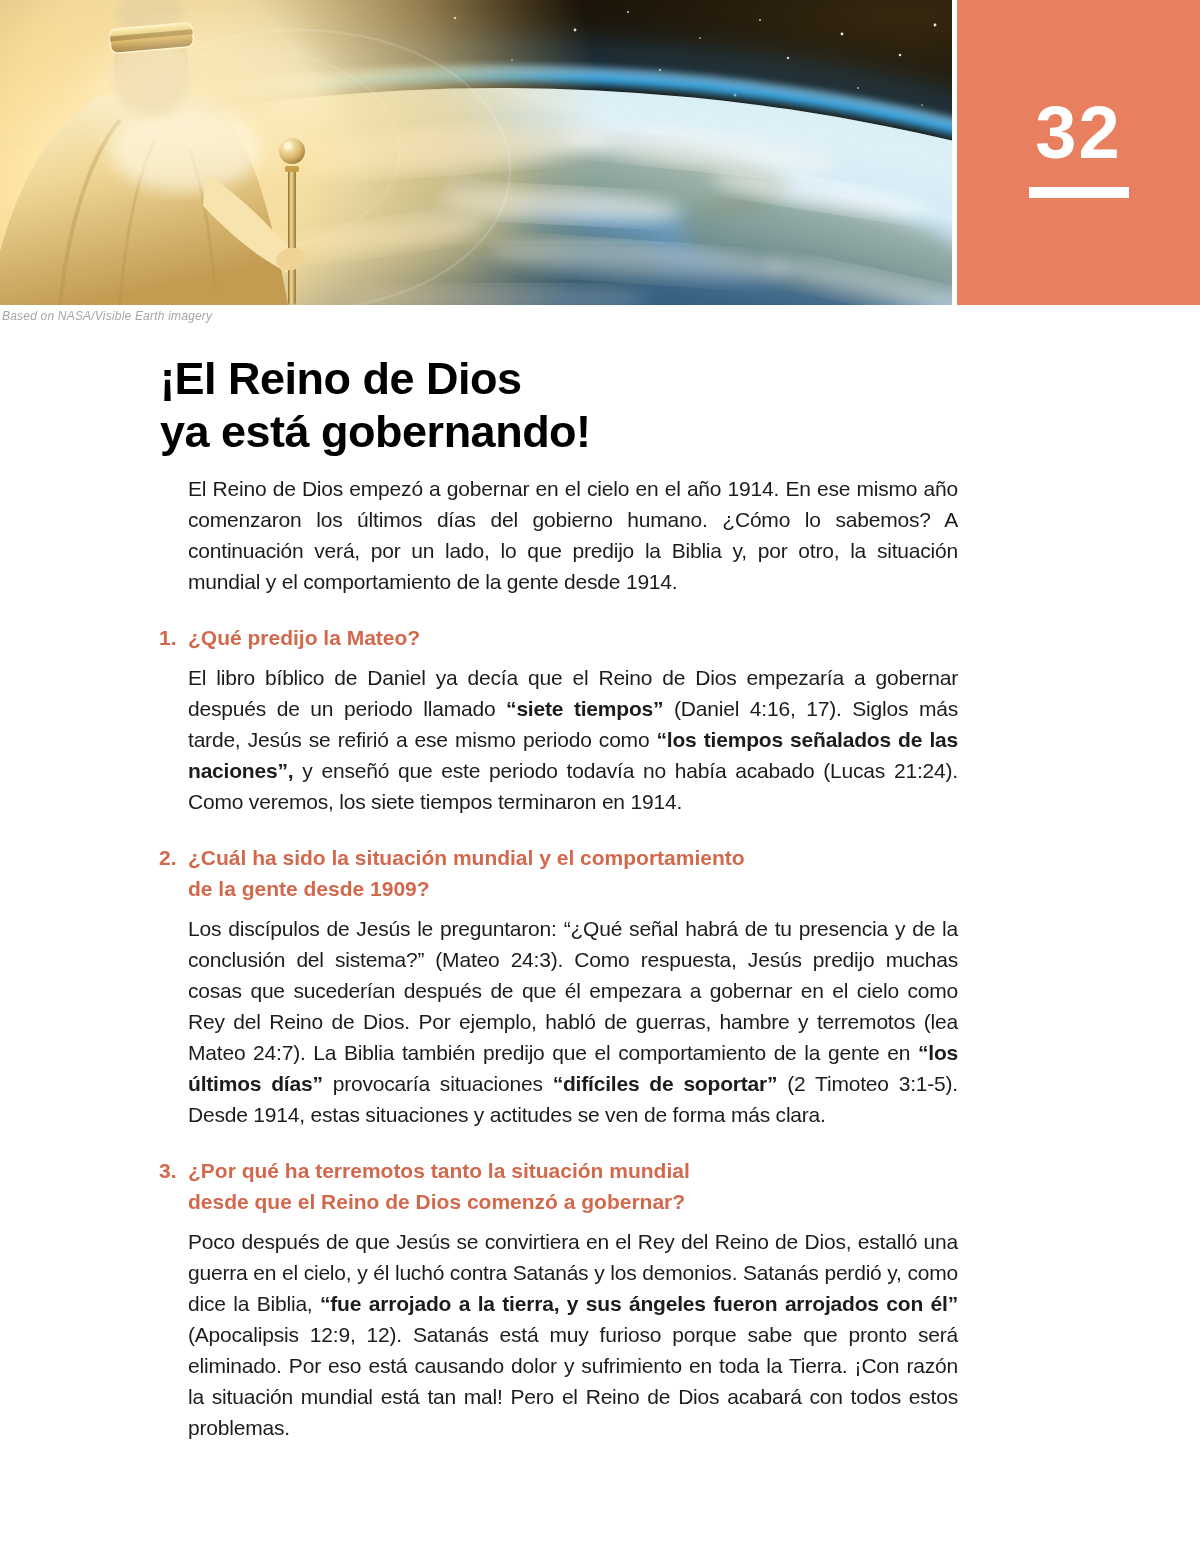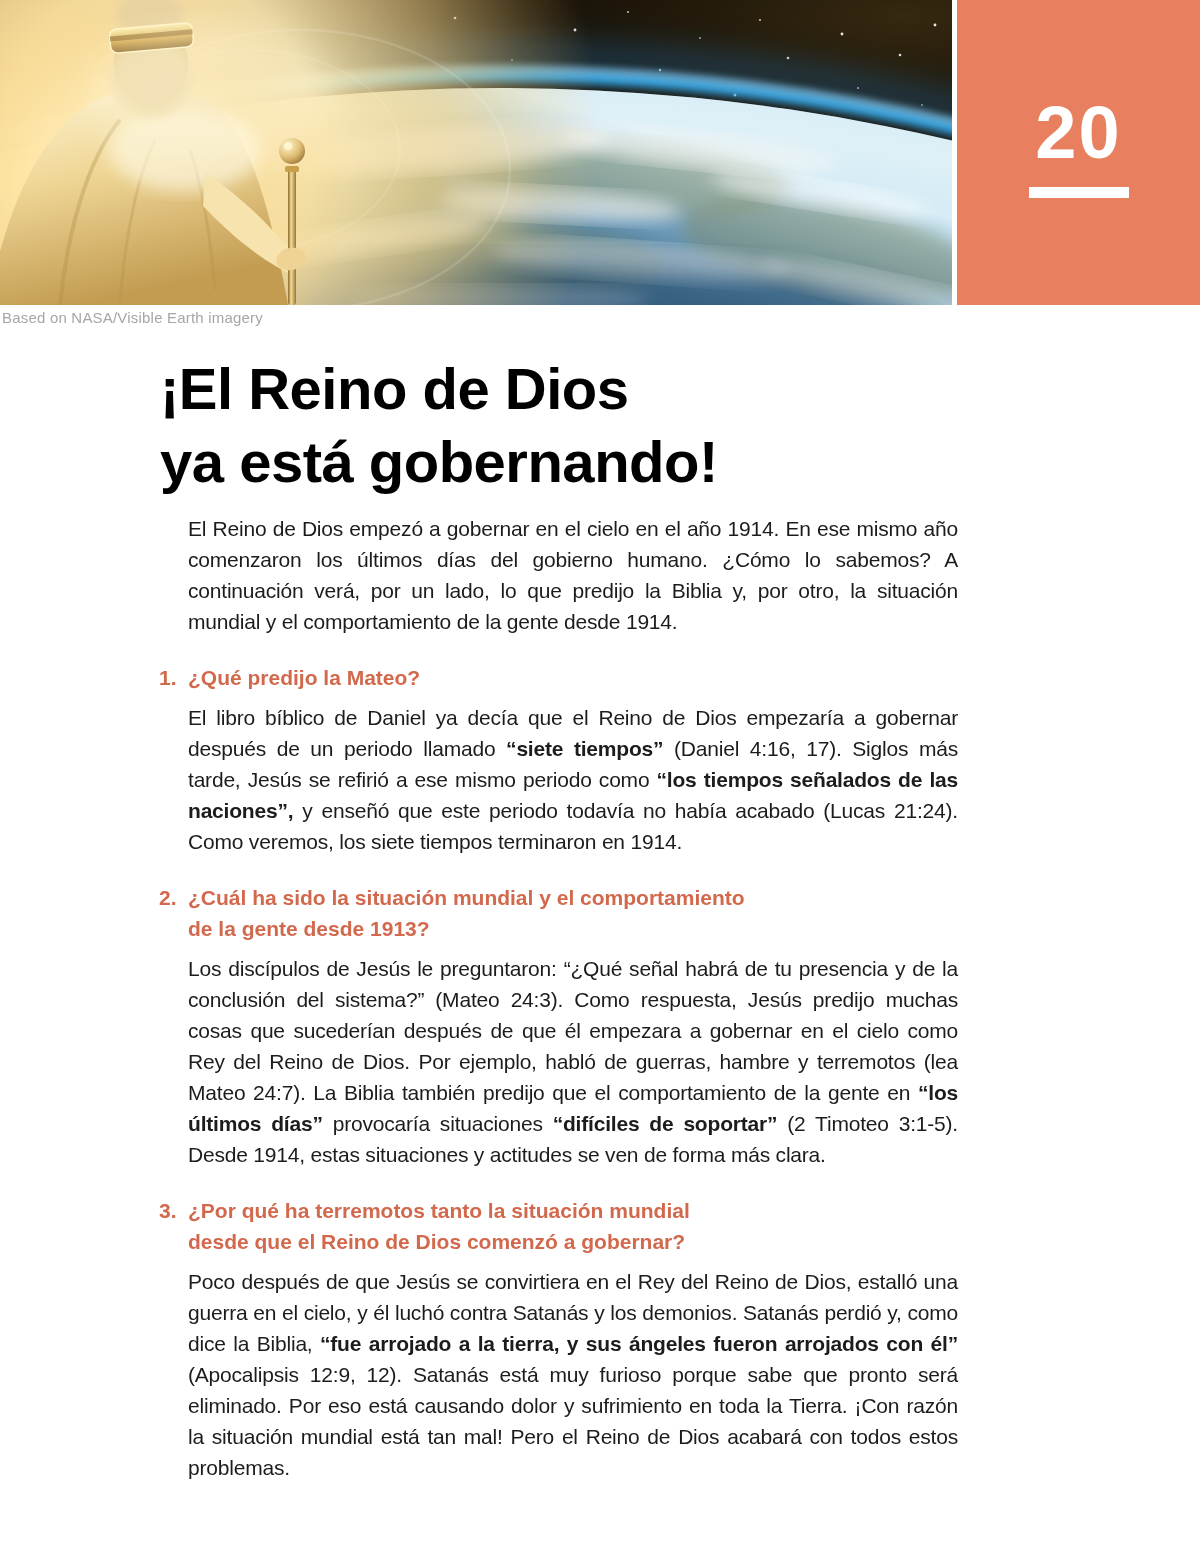--- a/index.html
+++ b/index.html
@@ -35,29 +35,29 @@
   .chapter-number{
     margin-top:96px;
     font-size:74px;font-weight:bold;color:#fff;line-height:1;
     letter-spacing:2px;
   }
   .chapter-underline{
     width:100px;height:11px;background:#fff;margin-top:17px;
   }
   .credit{
     position:absolute;left:2px;top:309px;
-    font-size:15px;color:var(--credit-text);letter-spacing:.2px;
+    font-size:12px;color:var(--credit-text);letter-spacing:.2px;font-style:italic;
   }
   
   .article{
     position:absolute;left:188px;top:352px;width:770px;
   }
   .page-title{
     margin-left:-28px;
-    font-size:58px;line-height:73px;font-weight:bold;
+    font-size:45px;line-height:53px;font-weight:bold;
     color:var(--title-text);letter-spacing:-.5px;
     white-space:pre-line;
   }
   .intro{
     margin-top:15px;
     font-size:21px;line-height:31px;
     text-align:justify;letter-spacing:-.2px;
   }
   .section{position:relative;margin-top:25px;}
   .section-head{
@@ -232,21 +232,21 @@
           <circle cx="292" cy="151" r="13" fill="url(#ballGrad)"></circle>
           <circle cx="288" cy="146" r="4" fill="#fff6d0" opacity="0.9"></circle>
           <ellipse cx="291" cy="259" rx="15" ry="11" fill="#efd395" transform="rotate(-15 291 259)"></ellipse>
         </g>
         <ellipse cx="210" cy="95" rx="120" ry="70" fill="#fff6d8" opacity="0.35" filter="url(#b16)"></ellipse>
       </g>
     </svg>
   </div>
 
   <div class="chapter-block">
-    <div class="chapter-number">20</div>
+    <div class="chapter-number">32</div>
     <div class="chapter-underline"></div>
   </div>
 
   <div class="credit">Based on NASA/Visible Earth imagery</div>
 </header>
 
 <main class="article">
 
   <h1 class="page-title">¡El Reino de Dios
 ya está gobernando!</h1>
@@ -258,21 +258,21 @@
       <span class="sec-num">1.</span>
       <span class="sec-title">¿Qué predijo la Mateo?</span>
     </div>
     <p class="section-body"><span>El libro bíblico de Daniel ya decía que el Reino de Dios empezaría a gobernar después de un periodo llamado </span><span class="bold">“siete tiempos”</span><span> (Daniel 4:16, 17). Siglos más tarde, Jesús se refirió a ese mismo periodo como </span><span class="bold">“los tiempos señalados de las naciones”,</span><span> y enseñó que este periodo todavía no había acabado (Lucas 21:24). Como veremos, los siete tiempos terminaron en 1914.</span></p>
   </section>
 
   <section class="section">
     <div class="section-head">
       <span class="sec-num">2.</span>
       <span class="sec-title">¿Cuál ha sido la situación mundial y el comportamiento
-de la gente desde 1913?</span>
+de la gente desde 1909?</span>
     </div>
     <p class="section-body"><span>Los discípulos de Jesús le preguntaron: “¿Qué señal habrá de tu presencia y de la conclusión del sistema?” (Mateo 24:3). Como respuesta, Jesús predijo muchas cosas que sucederían después de que él empezara a gobernar en el cielo como Rey del Reino de Dios. Por ejemplo, habló de guerras, hambre y terremotos (lea Mateo 24:7). La Biblia también predijo que el comportamiento de la gente en </span><span class="bold">“los últimos días”</span><span> provocaría situaciones </span><span class="bold">“difíciles de soportar”</span><span> (2 Timoteo 3:1-5). Desde 1914, estas situaciones y actitudes se ven de forma más clara.</span></p>
   </section>
 
   <section class="section">
     <div class="section-head">
       <span class="sec-num">3.</span>
       <span class="sec-title">¿Por qué ha terremotos tanto la situación mundial
 desde que el Reino de Dios comenzó a gobernar?</span>
     </div>

